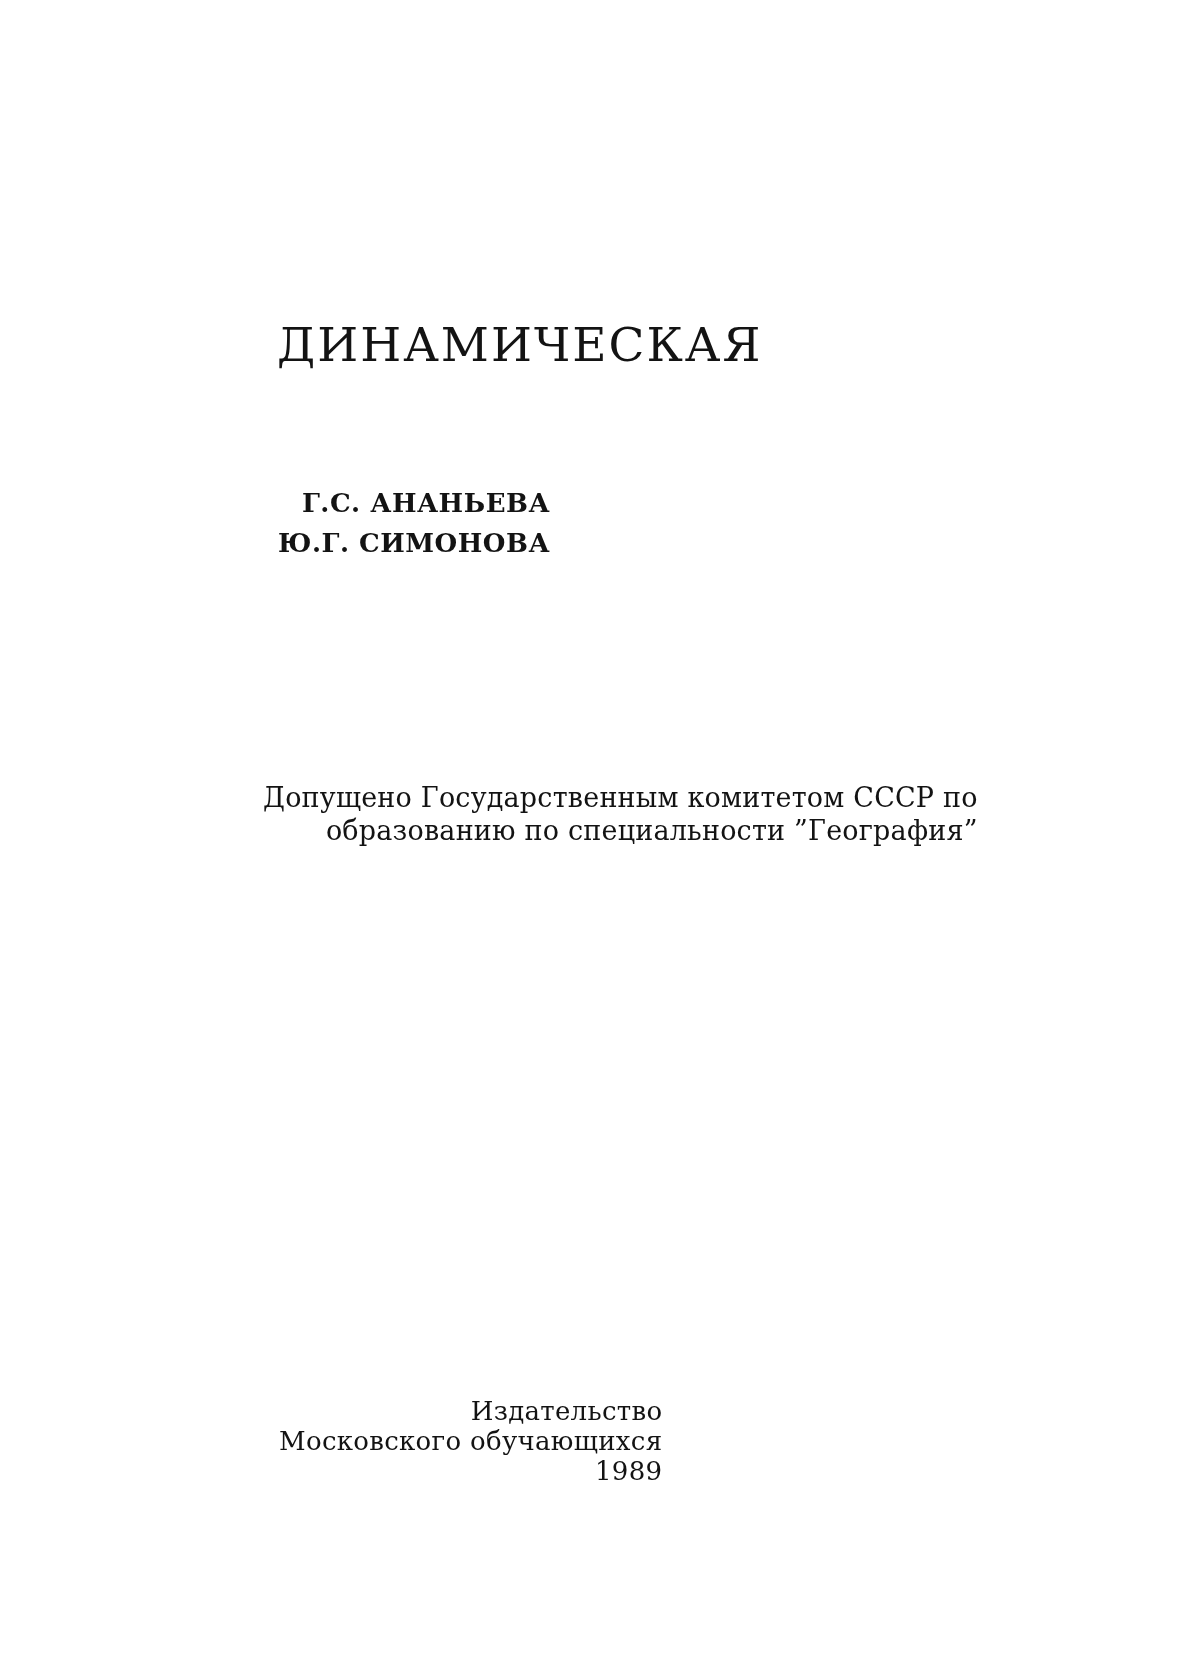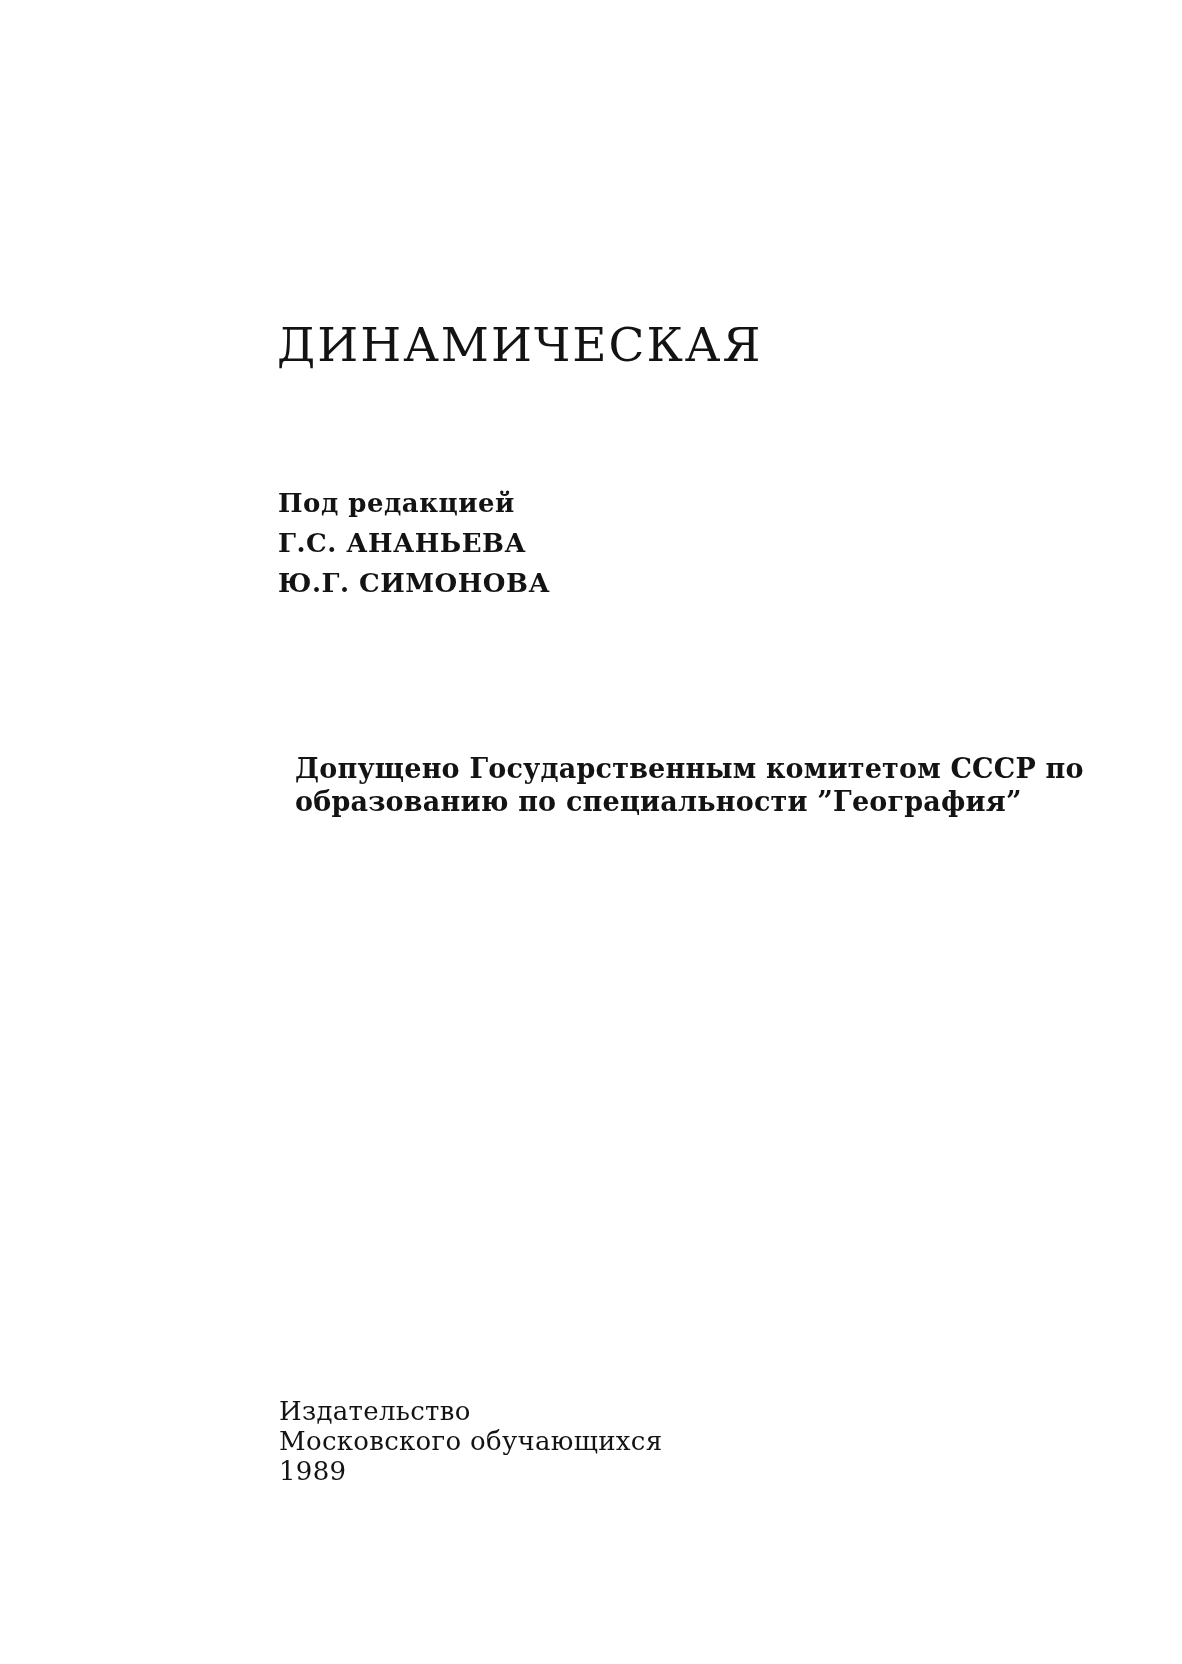--- a/index.html
+++ b/index.html
@@ -8,20 +8,21 @@
     background: #ffffff;
   }
   .page {
     position: relative;
     width: 1182px;
     height: 1664px;
     background: #ffffff;
     overflow: hidden;
     font-family: "DejaVu Serif", "Liberation Serif", serif;
     color: #131313;
+    text-align: right;
   }
   .title-block {
     position: absolute;
     left: 277px;
     top: 318px;
     font-size: 47px;
     line-height: 54px;
     font-weight: 500;
     letter-spacing: 2px;
     white-space: nowrap;
@@ -32,27 +33,26 @@
     top: 483px;
     font-size: 26px;
     line-height: 40px;
     font-weight: bold;
     letter-spacing: 0.5px;
     white-space: nowrap;
   }
   .admission-block {
     position: absolute;
     left: 263px;
-    top: 752px;
+    top: 781px;
     font-size: 27px;
     line-height: 33px;
-    font-weight: bold;
+    font-weight: normal;
     letter-spacing: 0.2px;
     white-space: nowrap;
-    margin-left: 32px;
   }
   .imprint-block {
     position: absolute;
     left: 279px;
     top: 1396px;
     font-size: 26px;
     line-height: 30px;
     font-weight: normal;
     letter-spacing: 0.3px;
     white-space: nowrap;
@@ -62,21 +62,20 @@
 </head>
 <body>
 
 <div class="page">
 
   <div class="title-block">
     <span class="line">ДИНАМИЧЕСКАЯ</span>
   </div>
 
   <div class="editors-block">
-    <span class="line">Под редакцией</span>
     <span class="line">Г.С. АНАНЬЕВА</span>
     <span class="line">Ю.Г. СИМОНОВА</span>
   </div>
 
   <div class="admission-block">
     <span class="line">Допущено Государственным комитетом СССР по</span>
     <span class="line">образованию по специальности ”География”</span>
   </div>
 
   <div class="imprint-block">

